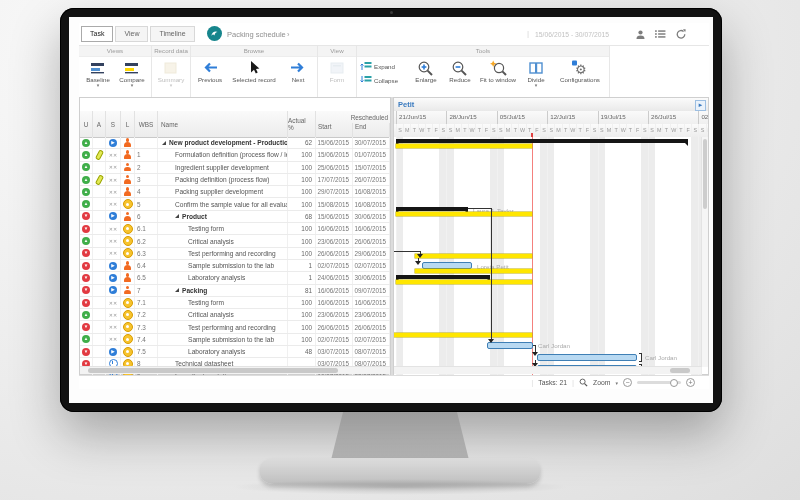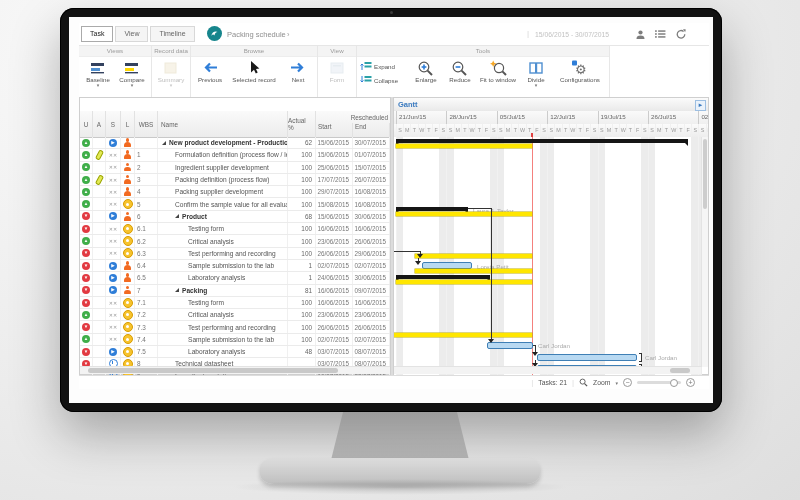--- a/index.html
+++ b/index.html
@@ -749,21 +749,21 @@
               </div>
             <div class="hscroll">
               <div class="hthumb" style="left:8px;width:250px"></div>
             </div>
           </div>
 
           <div class="splitter"></div>
 
           <div class="panel gantt">
             <div class="panel-head">
-              <span class="panel-title">Gantt</span>
+              <span class="panel-title">Petit</span>
               <span class="head-btn">►</span>
             </div>
             <div class="g-weeks" id="gweeks">
                 <div class="g-week" style="left: 2px; width: 50.4px;">21/Jun/15</div>
                 <div class="g-week" style="left: 52.4px; width: 50.4px;">28/Jun/15</div>
                 <div class="g-week" style="left: 102.8px; width: 50.4px;">05/Jul/15</div>
                 <div class="g-week" style="left: 153.2px; width: 50.4px;">12/Jul/15</div>
                 <div class="g-week" style="left: 203.6px; width: 50.4px;">19/Jul/15</div>
                 <div class="g-week" style="left: 254px; width: 50.4px;">26/Jul/15</div>
                 <div class="g-week" style="left: 304.4px; width: 50.4px;">02/Aug/15</div>

